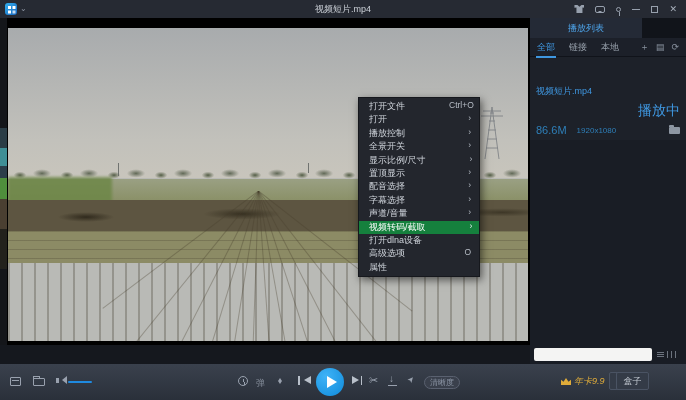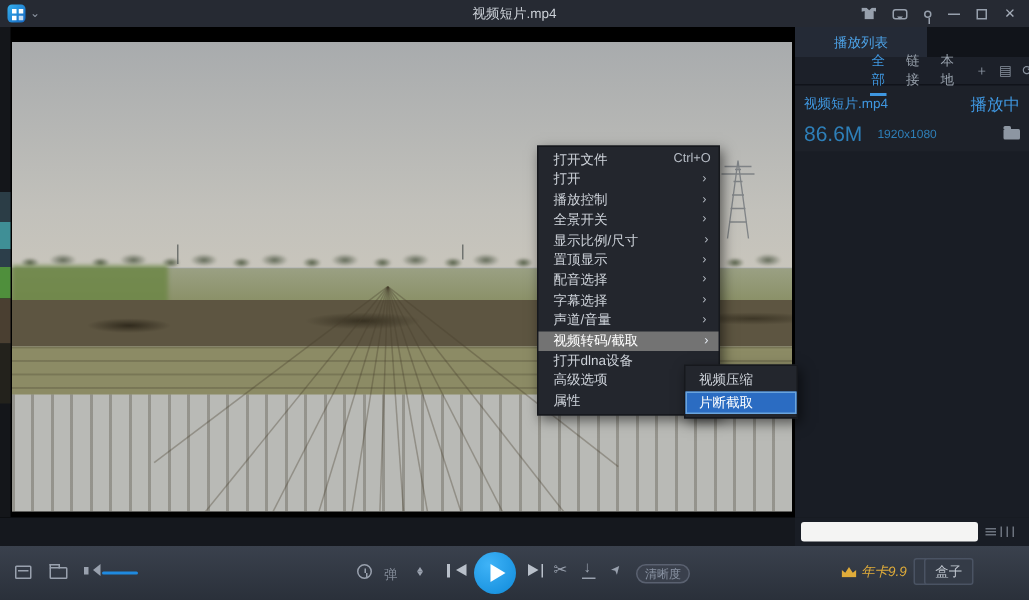--- a/index.html
+++ b/index.html
@@ -54,42 +54,42 @@
   .foreground{position:absolute;left:0;top:75%;width:100%;height:25%;background:linear-gradient(#938b66,#a2976f);
     background-image:repeating-linear-gradient(90deg,rgba(54,48,33,.28) 0 2px,rgba(0,0,0,0) 2px 13px);}
   .fan{position:absolute;left:0;top:52%;width:100%;height:48%;overflow:hidden;pointer-events:none;}
   .fan span{position:absolute;left:48%;top:0;width:1px;height:130%;background:rgba(70,62,44,.34);transform-origin:top center;display:block;}
   .tower{position:absolute;right:22px;top:25%;opacity:.8;}
   .pole{position:absolute;width:1px;height:13px;background:rgba(90,95,92,.8);top:43%;}
 
   
   .sidebar{position:absolute;left:530px;top:18px;width:156px;height:327px;background:#191d25;}
   .sb-head{height:20px;background:#11141a;display:flex;}
-  .sb-headtab{width:88px;background:#242a36;color:#4da3e8;font-size:9px;display:flex;align-items:center;justify-content:center;}
+  .sb-headtab{width:112px;background:#242a36;color:#4da3e8;font-size:9px;display:flex;align-items:center;justify-content:center;}
   .sb-tabs{height:19px;display:flex;align-items:center;padding:0 7px;background:#1c2029;border-bottom:1px solid #10131a;}
   .sb-tab{font-size:9px;color:#98a1ac;margin-right:14px;position:relative;padding:3px 0;}
-  .sb-tab.active{color:#3f97e0;margin-left:44px;}
+  .sb-tab.active{color:#3f97e0;}
   .sb-tab.active::after{content:"";position:absolute;left:-1px;right:-1px;bottom:-1px;height:2px;background:#3f97e0;}
   .sb-ticons{margin-left:auto;display:flex;gap:7px;color:#8a93a0;font-size:9px;align-items:center;}
   .pl-item{padding:5px 6px 4px 6px;background:rgba(255,255,255,.02);}
   .pl-r1{display:flex;align-items:center;}
   .pl-name{font-size:9px;color:#3f97e0;}
-  .pl-status{margin-left:auto;font-size:11px;color:#3f97e0;}
+  .pl-status{margin-left:auto;font-size:14px;color:#3f97e0;margin-top:40px;}
   .pl-r2{display:flex;align-items:center;margin-top:4px;}
-  .pl-size{font-size:14px;color:#2e7fb8;text-align:right;}
+  .pl-size{font-size:11px;color:#2e7fb8;text-align:right;}
   .pl-res{font-size:8px;color:#2e7fb8;margin-left:10px;}
   .i-folder{margin-left:auto;width:11px;height:7px;background:#8d96a2;border-radius:1px;position:relative;}
   .i-folder::before{content:"";position:absolute;left:0;top:-2px;width:5px;height:2px;background:#8d96a2;border-radius:1px 1px 0 0;}
 
   
   .menu{position:absolute;left:358px;top:97px;width:122px;background:#23262d;border:1px solid #16181d;
         box-shadow:2px 3px 8px rgba(0,0,0,.55);padding:2px 0;z-index:40;}
   .mrow{height:13.4px;display:flex;align-items:flex-start;padding:0 8px 0 10px;font-size:9px;color:#ced3da;white-space:nowrap;gap:44px;}
   .mrow .mr{margin-left:auto;color:#b7bdc6;font-size:8.5px;}
-  .mrow.active{background:#737373;color:#fff;}
+  .mrow.active{background:#15803d;color:#fff;}
   .mrow.active .mr{color:#e8eef6;}
   .submenu{position:absolute;left:456px;top:243px;width:76px;background:#23262d;border:1px solid #16181d;
            box-shadow:2px 3px 8px rgba(0,0,0,.55);padding:2px 0;z-index:41;}
   .smrow{height:15px;display:flex;align-items:center;padding:0 9px;font-size:9px;color:#ced3da;white-space:nowrap;}
   .smrow.active{background:#2b6cc2;color:#fff;outline:1px solid #6aa4dd;outline-offset:-1px;}
 
   
   .progressrow{position:absolute;left:0;top:345px;width:530px;height:19px;background:#20242d;display:flex;align-items:center;padding:0 8px;}
   .po-icon{width:0;height:0;border:3px solid transparent;border-right:5px solid #8b94a2;margin-right:6px;flex:0 0 auto;}
   .ptime{font-size:7.5px;color:#8b94a2;flex:0 0 auto;}
@@ -278,24 +278,20 @@
       </div>
     <div class="mrow">
         <span>高级选项</span>
         <span class="mr">O</span>
       </div>
     <div class="mrow">
         <span>属性</span>
         <span class="mr"></span>
       </div>
   </div>
-  <div class="submenu">
-    <div class="smrow">视频压缩</div>
-    <div class="smrow active">片断截取</div>
-  </div>
 
 
   <div class="sbbottom">
     <div class="whitebox"></div>
     <div class="wb-icons">
         <b></b>
         <b></b>
         <b></b>
         <b></b>
       </div>

